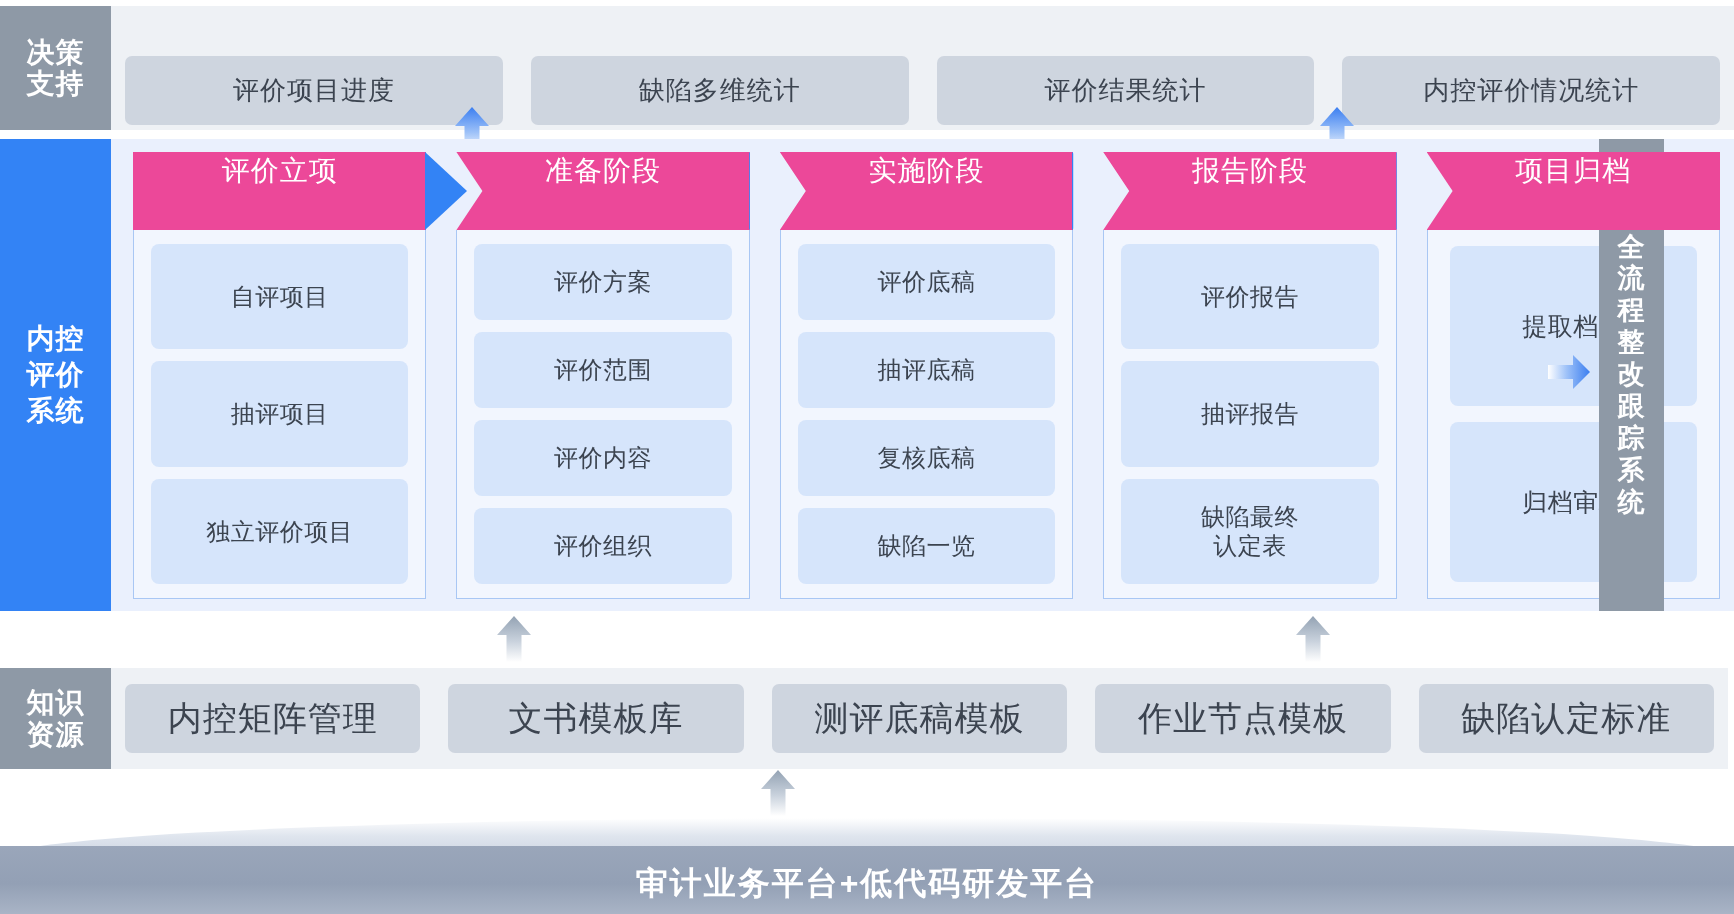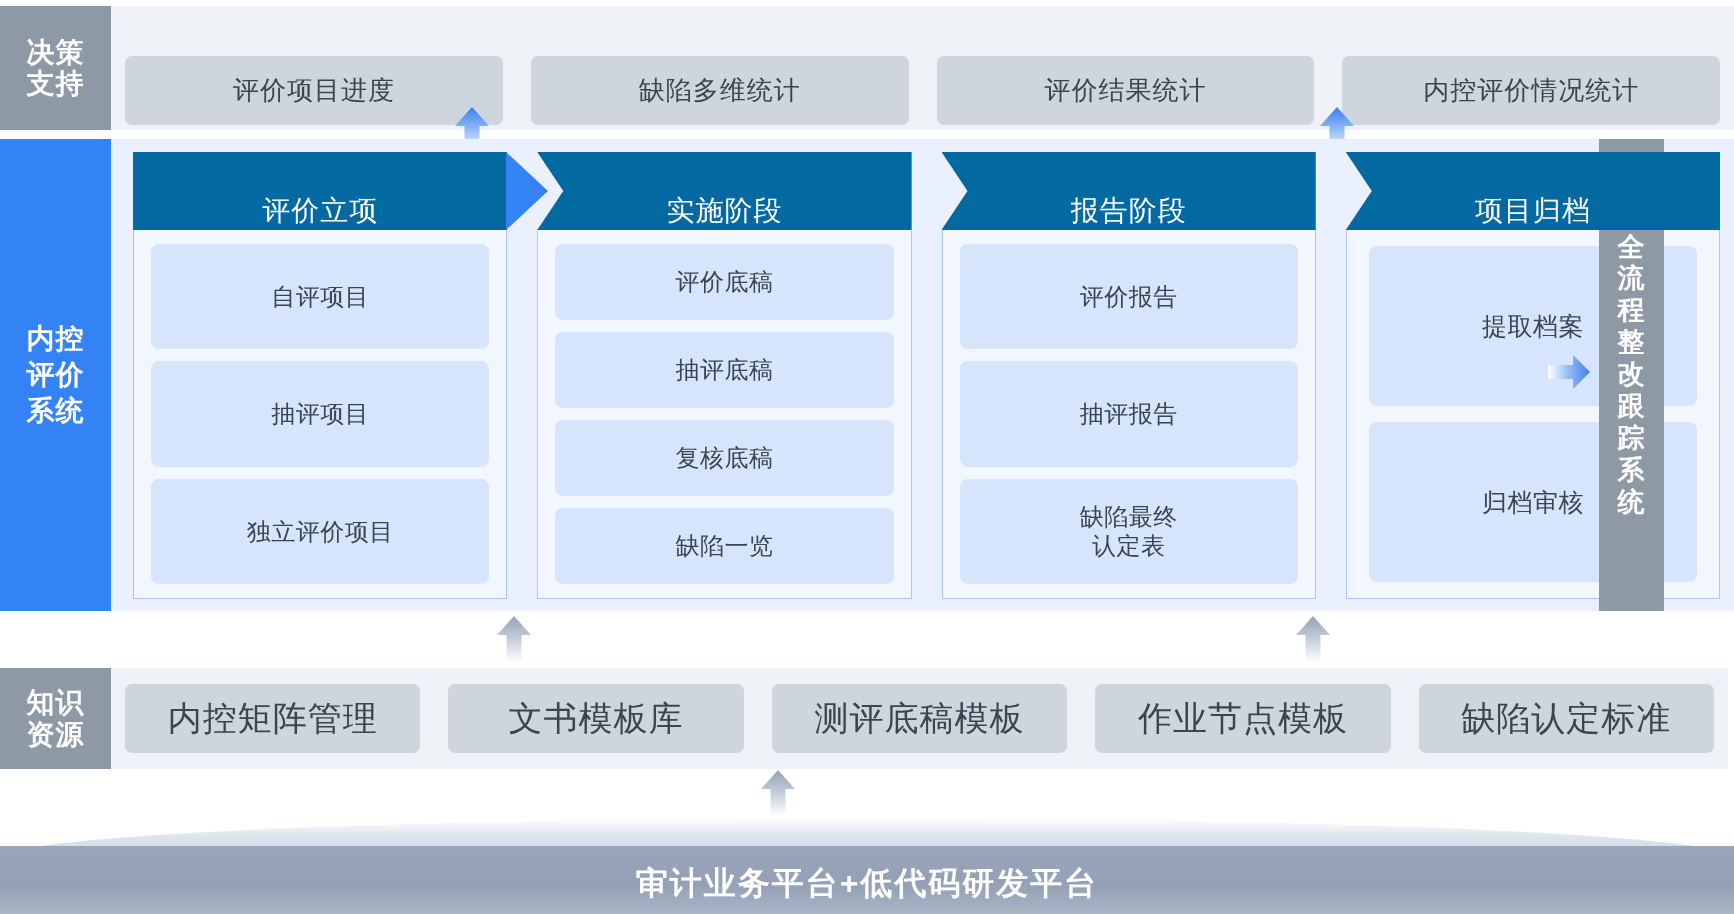--- a/index.html
+++ b/index.html
@@ -65,23 +65,23 @@
     gap:0;
     box-sizing:border-box;
   }
   .phase-col{
     flex:1;display:flex;flex-direction:column;position:relative;
     min-width:0;
   }
   .phase-col + .phase-col{margin-left:30px;}
   .phase-head{
     position:relative;height:78px;
-    display:flex;align-items:flex-end;justify-content:center;
+    display:flex;align-items:flex-start;justify-content:center;
     color:#ffffff;font-size:28px;letter-spacing:1px;
-    background:#0369a1;
+    background:#ec4899;
     z-index:3;
   }
   
   .phase-head .chev{
     position:absolute;right:-41px;top:0;width:42px;height:78px;
     display:block;z-index:4;
   }
   .phase-head .chev svg{display:block;}
   
   .phase-head.notched{
@@ -216,20 +216,36 @@
           </svg>
         </span>
       </div>
       <div class="phase-body">
         <div class="item-card">自评项目</div>
         <div class="item-card">抽评项目</div>
         <div class="item-card">独立评价项目</div>
       </div>
     </div>
 
+    <div class="phase-col">
+      <div class="phase-head notched">
+        <span>准备阶段</span>
+        <span class="chev">
+          <svg width="42" height="78" viewBox="0 0 42 78" xmlns="http://www.w3.org/2000/svg">
+            <path d="M0 0 L42 39 L0 78 Z" fill="#3383f5"></path>
+          </svg>
+        </span>
+      </div>
+      <div class="phase-body">
+        <div class="item-card">评价方案</div>
+        <div class="item-card">评价范围</div>
+        <div class="item-card">评价内容</div>
+        <div class="item-card">评价组织</div>
+      </div>
+    </div>
 
     <div class="phase-col">
       <div class="phase-head notched">
         <span>实施阶段</span>
         <span class="chev">
           <svg width="42" height="78" viewBox="0 0 42 78" xmlns="http://www.w3.org/2000/svg">
             <path d="M0 0 L42 39 L0 78 Z" fill="#3383f5"></path>
           </svg>
         </span>
       </div>

